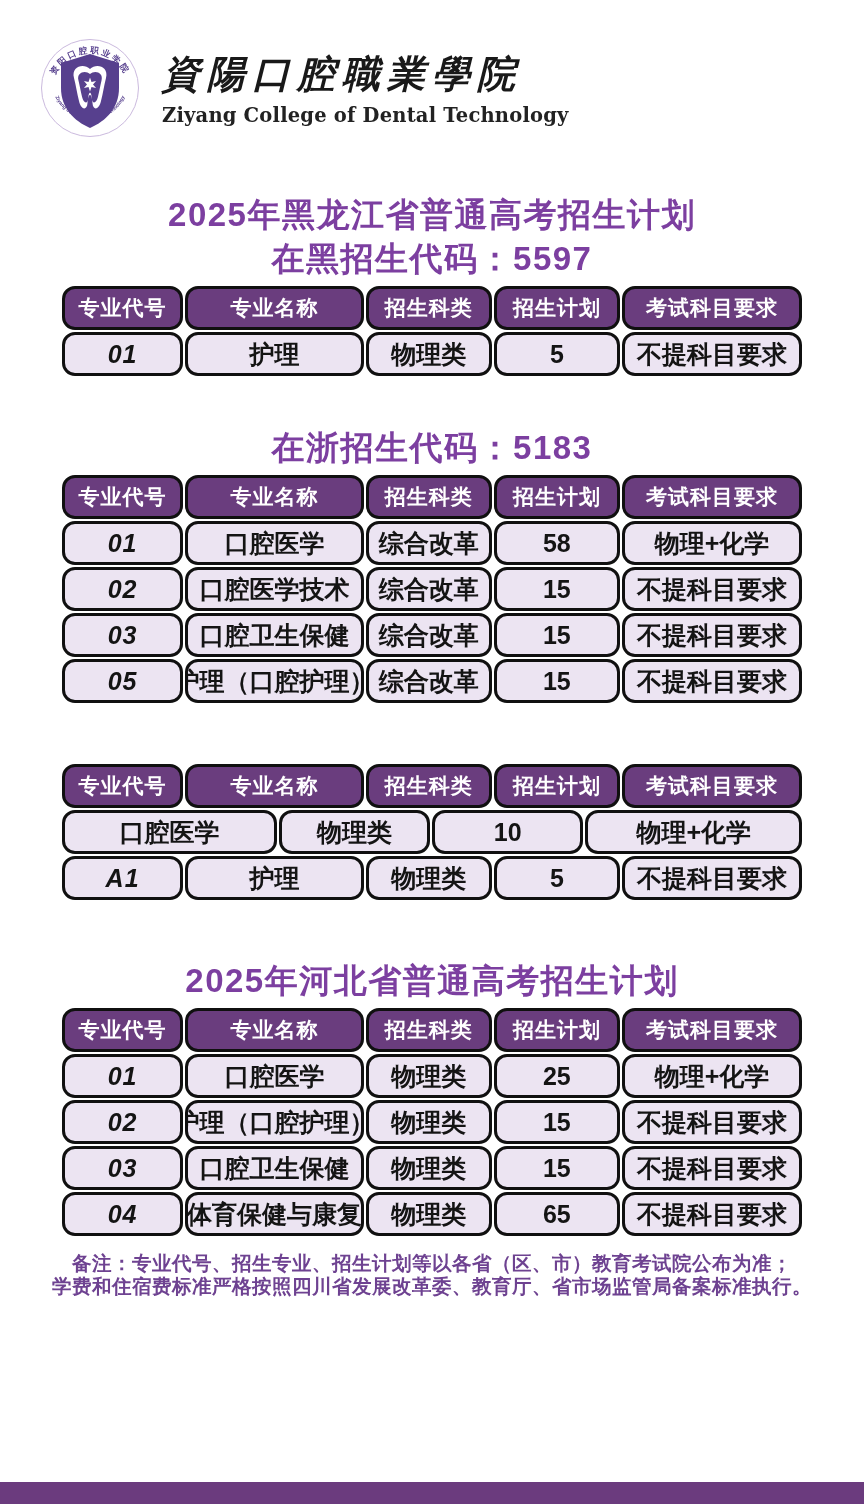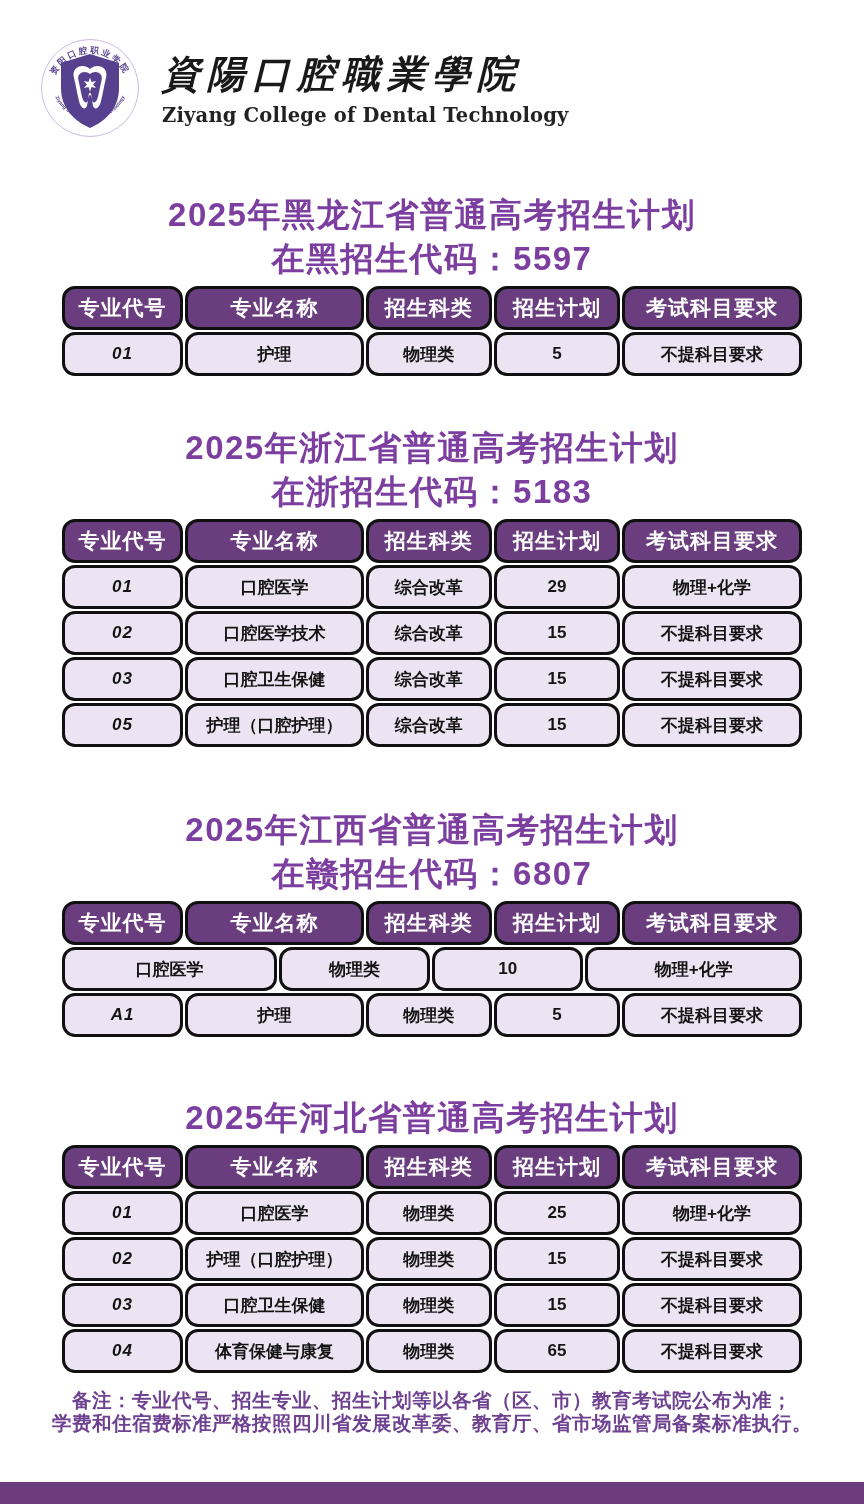--- a/index.html
+++ b/index.html
@@ -34,21 +34,21 @@
 
   
   .table { width:740px; margin:5px auto 16px; display:flex; flex-direction:column; gap:2px; }
   .row { display:flex; gap:2px; }
   .cell {
     box-sizing:border-box; height:44px; border:3px solid var(--border,#101010);
     border-radius:13px; display:flex; align-items:center; justify-content:center;
     font-weight:bold; white-space:nowrap; overflow:hidden;
   }
   .head { background:var(--hbg,#6a3d7e); color:#ffffff; font-size:21px; letter-spacing:1px; }
-  .bodyc { background:var(--cbg,#ece4f2); color:#141414; font-size:17px; }
+  .bodyc { background:var(--cbg,#ece4f2); color:#141414; font-size:25px; }
   .code { font-style:italic; letter-spacing:1px; }
   .c0 { flex:164 0 0; } .c1 { flex:246 0 0; } .c2 { flex:171 0 0;font-family:Liberation Serif, serif; }
   .c3 { flex:171 0 0; } .c4 { flex:248 0 0; }
 
   
   .notes {
     margin-top:0; text-align:center; color:var(--note,#6e4291);
     font-weight:bold; font-size:19.5px; line-height:23px; letter-spacing:0.5px;
   }
   .bottom-bar {
@@ -104,36 +104,35 @@
             <div class="cell bodyc c1">护理</div>
             <div class="cell bodyc c2">物理类</div>
             <div class="cell bodyc c3">5</div>
             <div class="cell bodyc c4">不提科目要求</div>
           </div>
         </div>
   </section>
 
   <section class="sec sec-1">
     <div class="sec-title">
-      <div class="t1">2025年浙江省普通高考招生计划</div>
       <div class="t2">在浙招生代码：5183</div>
     </div>
     <div class="table">
           <div class="row">
             <div class="cell head c0">专业代号</div>
             <div class="cell head c1">专业名称</div>
             <div class="cell head c2">招生科类</div>
             <div class="cell head c3">招生计划</div>
             <div class="cell head c4">考试科目要求</div>
           </div>
           <div class="row">
             <div class="cell bodyc c0 code">01</div>
             <div class="cell bodyc c1">口腔医学</div>
             <div class="cell bodyc c2">综合改革</div>
-            <div class="cell bodyc c3">29</div>
+            <div class="cell bodyc c3">58</div>
             <div class="cell bodyc c4">物理+化学</div>
           </div>
           <div class="row">
             <div class="cell bodyc c0 code">02</div>
             <div class="cell bodyc c1">口腔医学技术</div>
             <div class="cell bodyc c2">综合改革</div>
             <div class="cell bodyc c3">15</div>
             <div class="cell bodyc c4">不提科目要求</div>
           </div>
           <div class="row">
@@ -147,24 +146,20 @@
             <div class="cell bodyc c0 code">05</div>
             <div class="cell bodyc c1">护理（口腔护理）</div>
             <div class="cell bodyc c2">综合改革</div>
             <div class="cell bodyc c3">15</div>
             <div class="cell bodyc c4">不提科目要求</div>
           </div>
         </div>
   </section>
 
   <section class="sec sec-2">
-    <div class="sec-title">
-      <div class="t1">2025年江西省普通高考招生计划</div>
-      <div class="t2">在赣招生代码：6807</div>
-    </div>
     <div class="table">
           <div class="row">
             <div class="cell head c0">专业代号</div>
             <div class="cell head c1">专业名称</div>
             <div class="cell head c2">招生科类</div>
             <div class="cell head c3">招生计划</div>
             <div class="cell head c4">考试科目要求</div>
           </div>
           <div class="row">
             <div class="cell bodyc c1">口腔医学</div>

